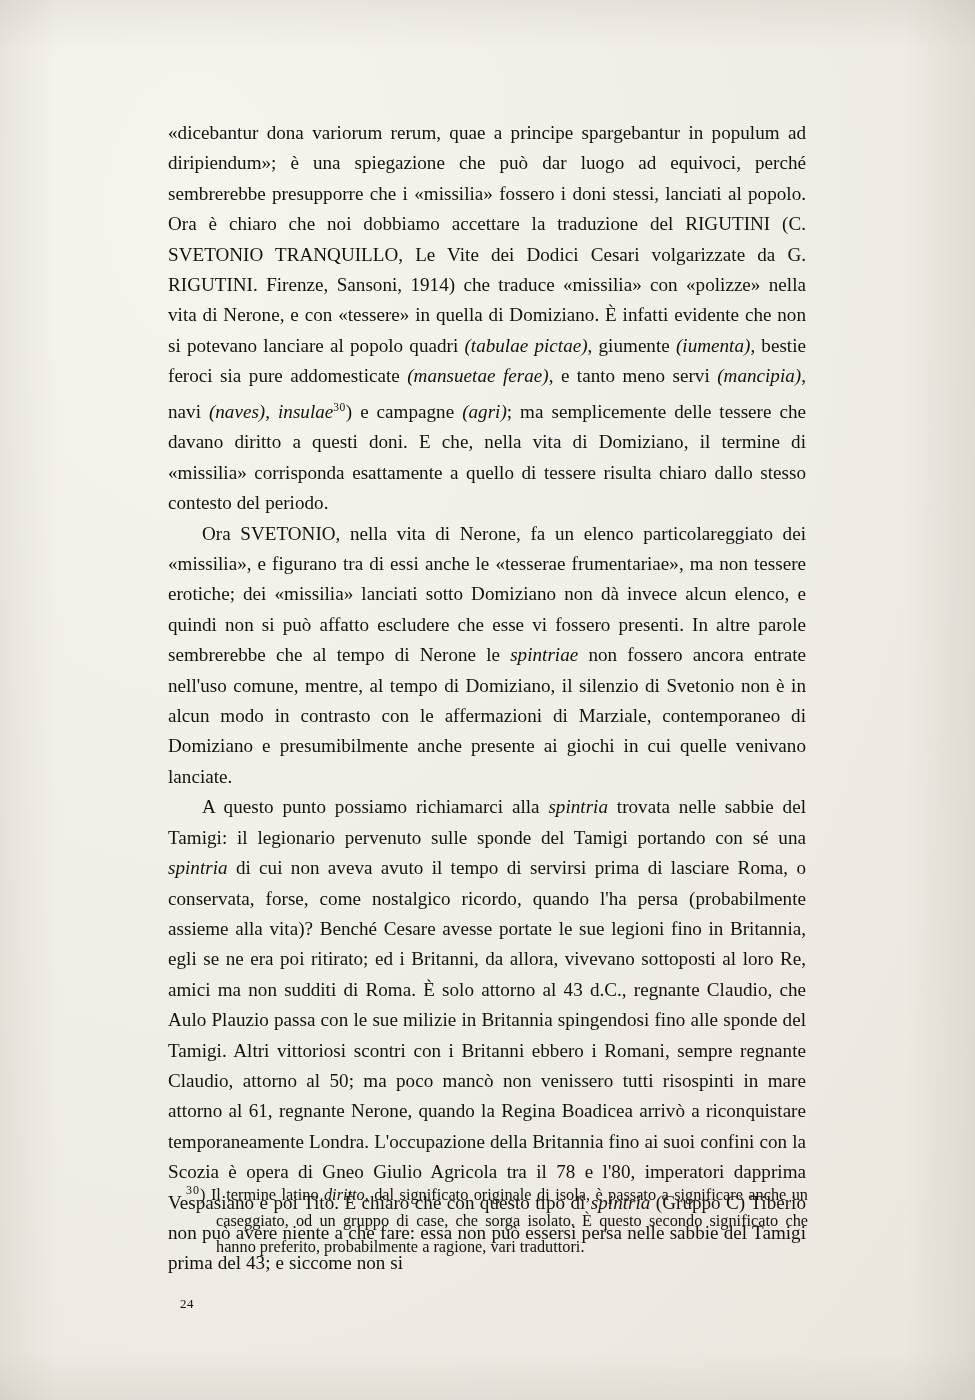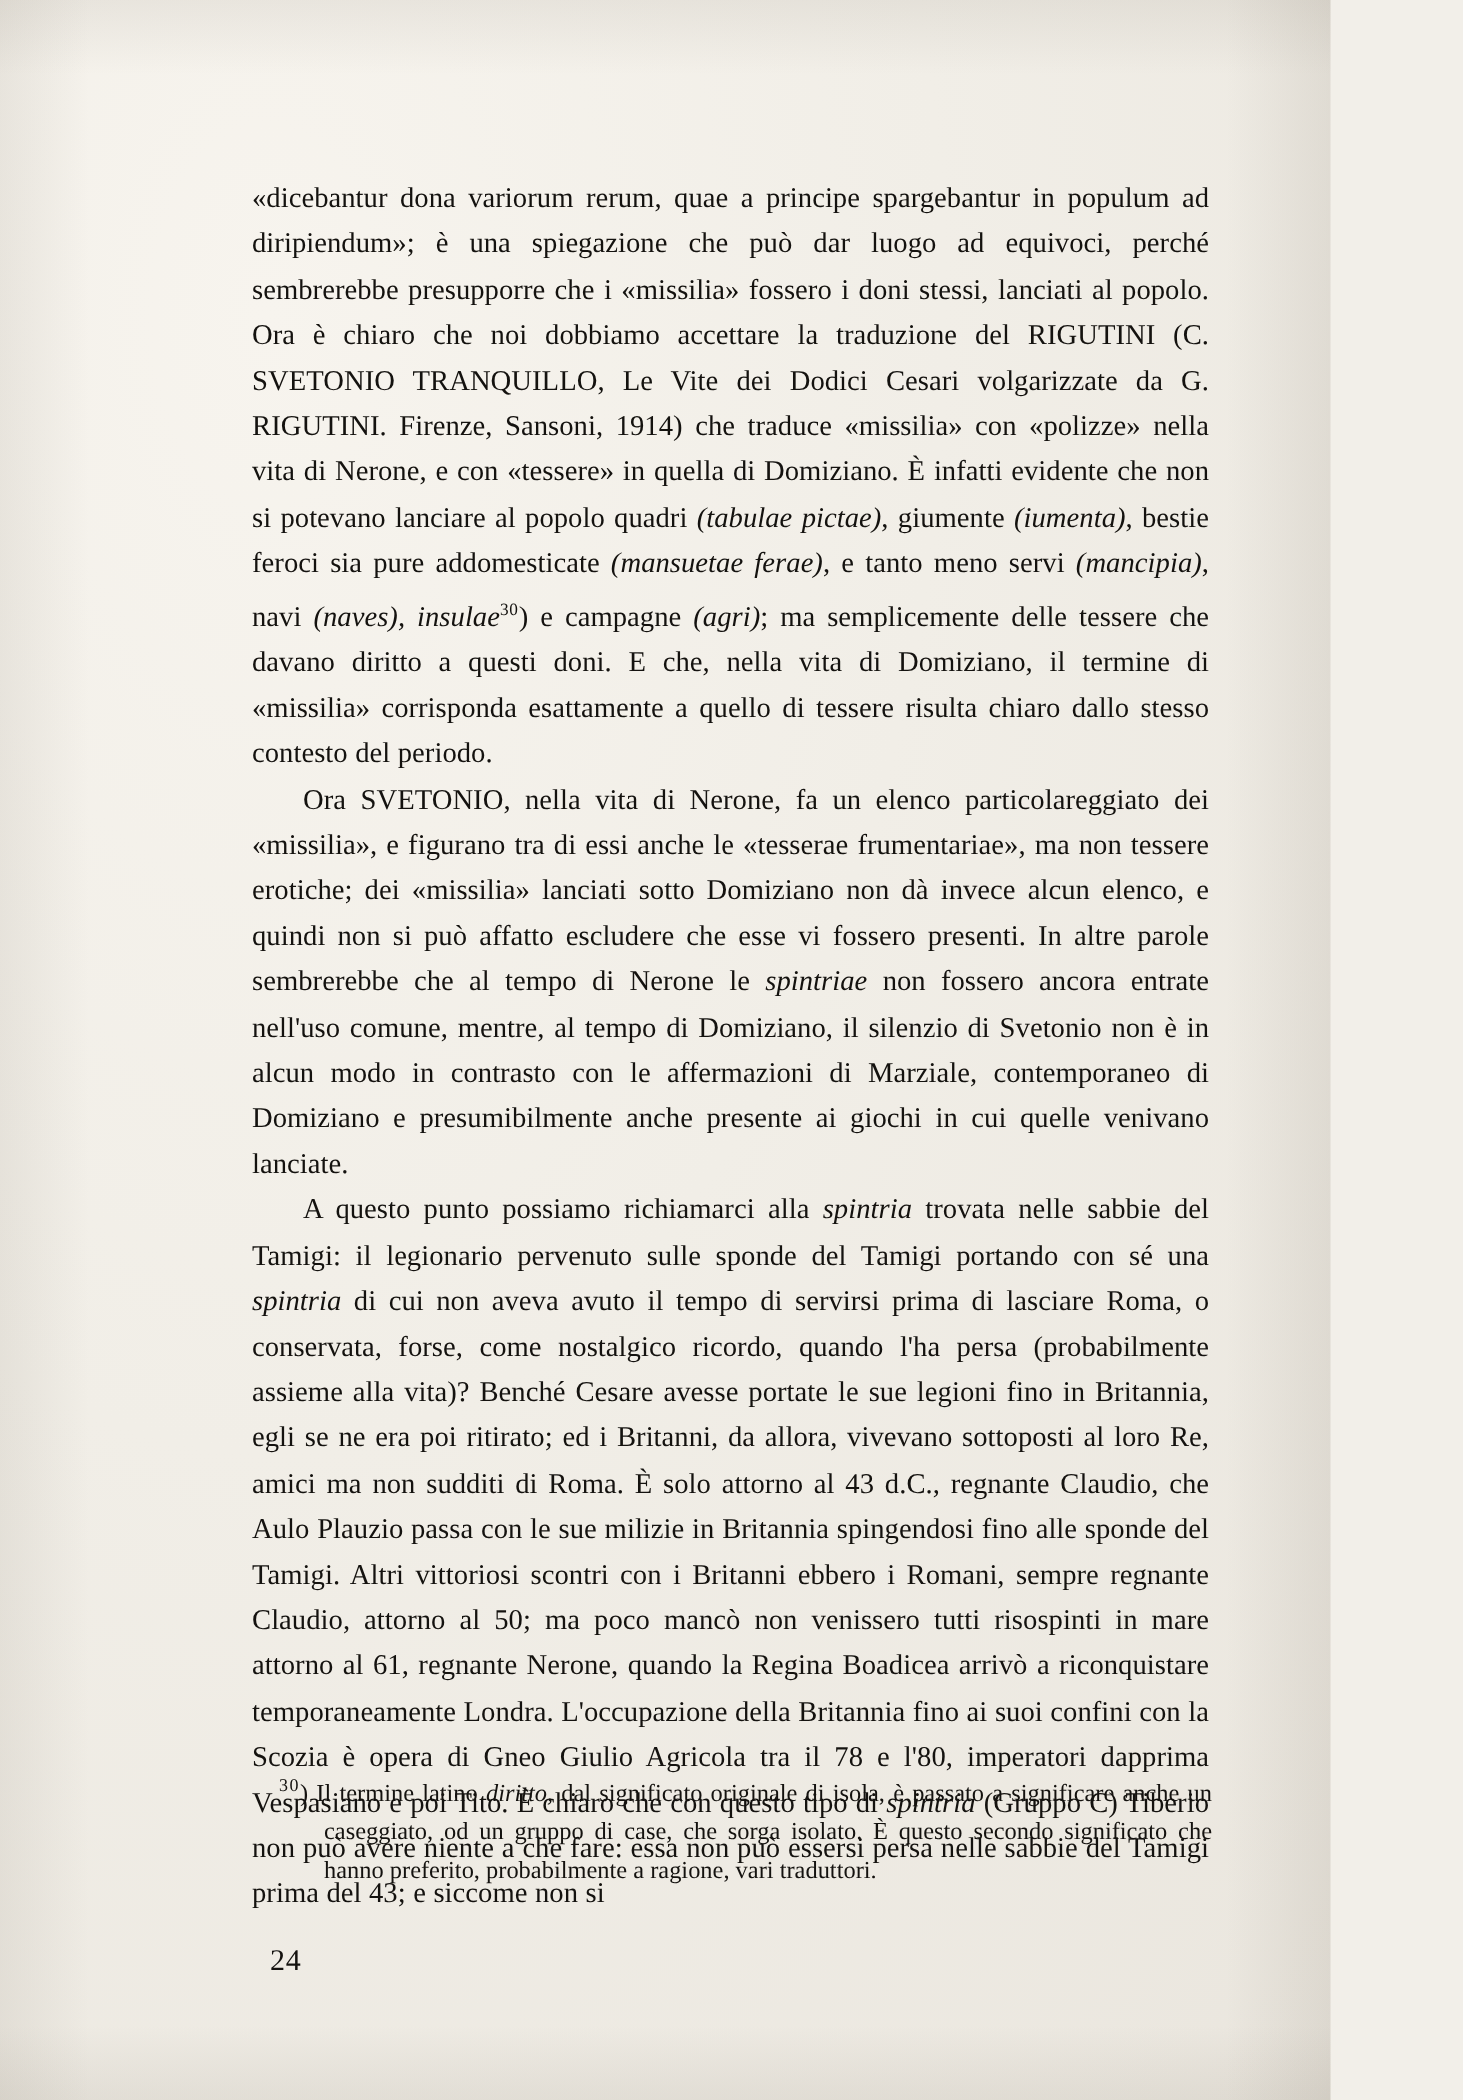--- a/index.html
+++ b/index.html
@@ -9,21 +9,21 @@
   body {
     width: 975px;
     height: 1400px;
     background: #f2efe9;
     font-family: "Liberation Serif", serif;
     color: #14120f;
     overflow: hidden;
   }
   .page {
     position: relative;
-    width: 887px;
+    width: 975px;
     height: 1400px;
     background:
       radial-gradient(ellipse at 20% 15%, #f7f4ee 0%, #f1eee7 45%, #eae6de 100%);
     box-sizing: border-box;
   }
   
   .page::before {
     content: "";
     position: absolute;
     inset: 0;
@@ -80,21 +80,21 @@
     vertical-align: super;
     letter-spacing: 0.5px;
   }
   em {
     font-style: italic;
   }
   .pagenum {
     position: absolute;
     left: 180px;
     top: 1296px;
-    font-size: 20px;
+    font-size: 13px;
     letter-spacing: 0.5px;
   }
 </style>
 </head>
 <body>
 
 <div class="page">
 
   <div class="textblock">
     <p class="para">«dicebantur dona variorum rerum, quae a principe spargebantur in populum ad diripiendum»; è una spiegazione che può dar luogo ad equivoci, perché sembrerebbe presupporre che i «missilia» fossero i doni stessi, lanciati al popolo. Ora è chiaro che noi dobbiamo accettare la traduzione del RIGUTINI (C. SVETONIO TRANQUILLO, Le Vite dei Dodici Cesari volgarizzate da G. RIGUTINI. Firenze, Sansoni, 1914) che traduce «missilia» con «polizze» nella vita di Nerone, e con «tessere» in quella di Domiziano. È infatti evidente che non si potevano lanciare al popolo quadri <em>(tabulae pictae)</em>, giumente <em>(iumenta)</em>, bestie feroci sia pure addomesticate <em>(mansuetae ferae)</em>, e tanto meno servi <em>(mancipia)</em>, navi <em>(naves), insulae</em><sup class="ref">30</sup>) e campagne <em>(agri)</em>; ma semplicemente delle tessere che davano diritto a questi doni. E che, nella vita di Domiziano, il termine di «missilia» corrisponda esattamente a quello di tessere risulta chiaro dallo stesso contesto del periodo.</p>

